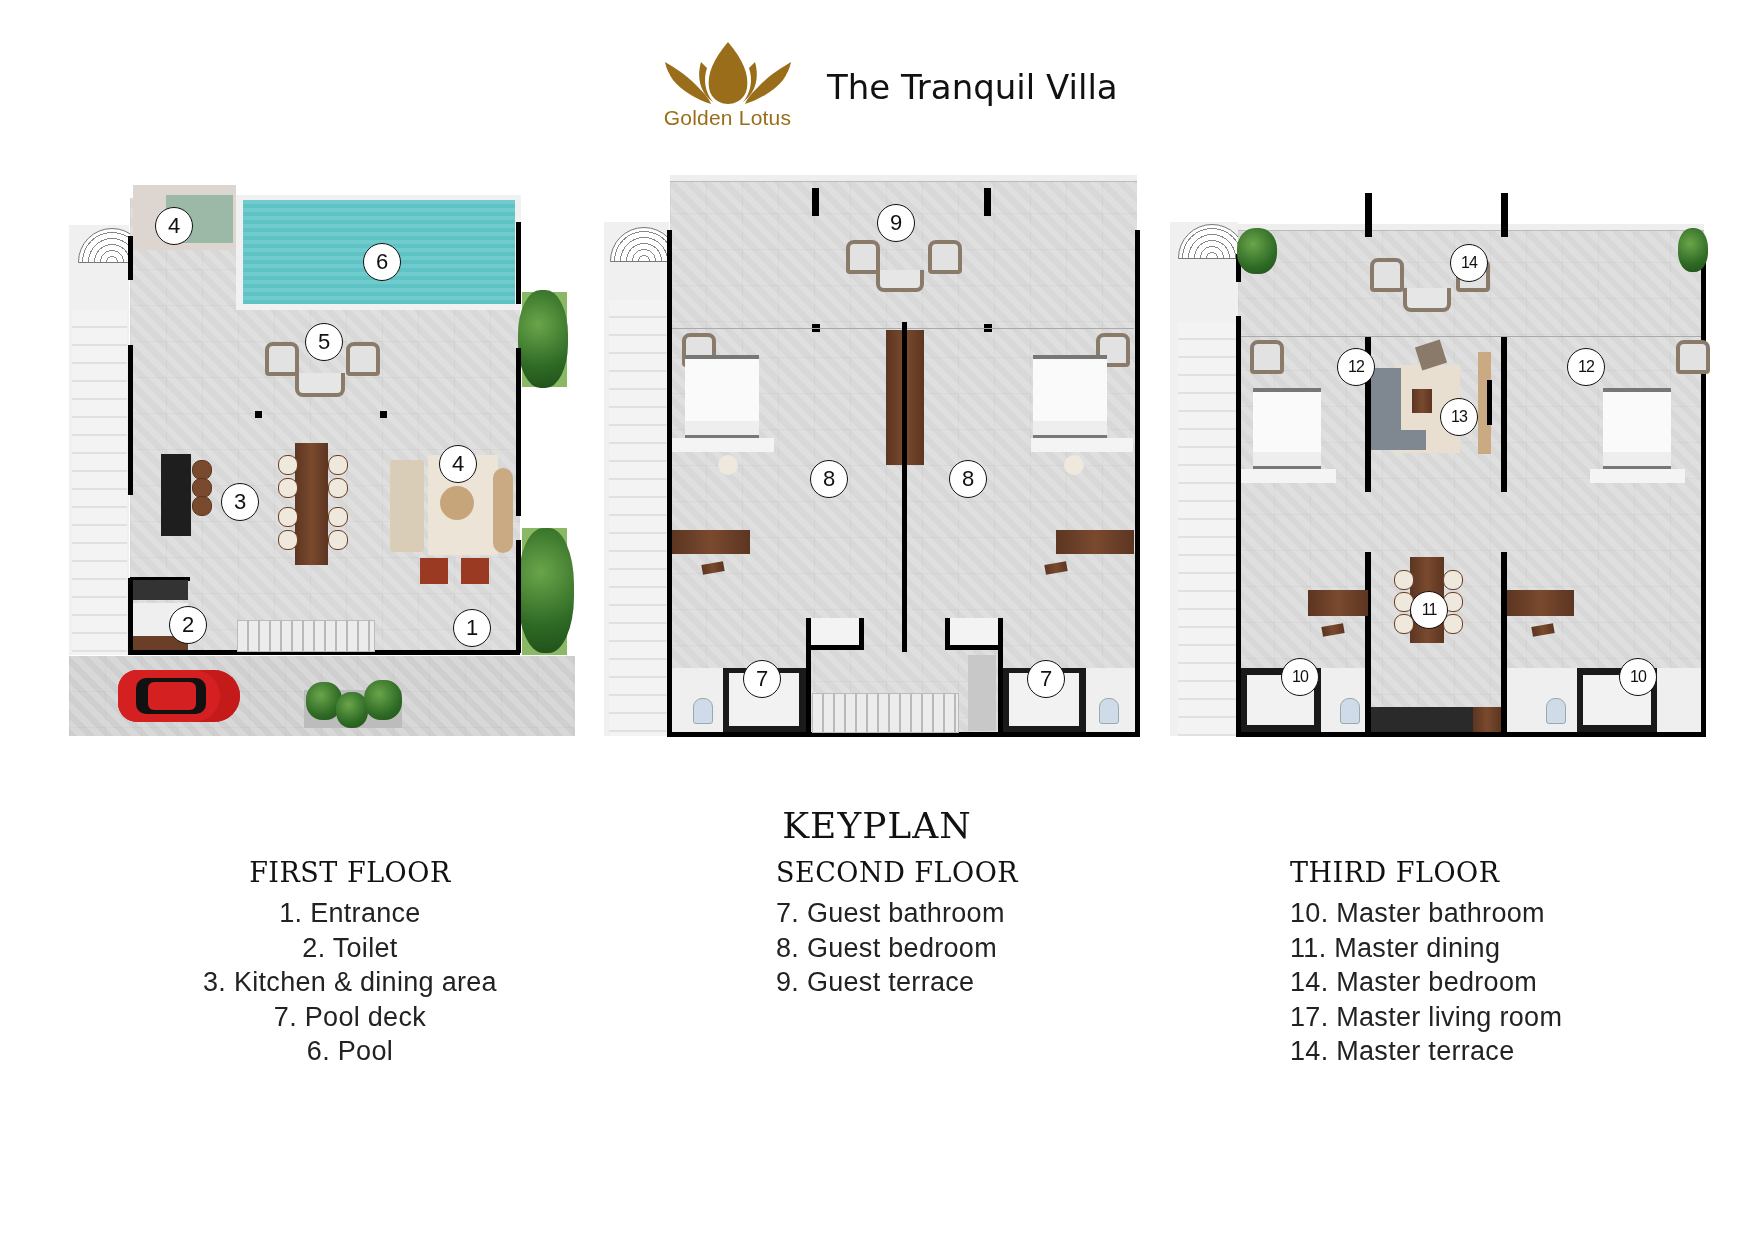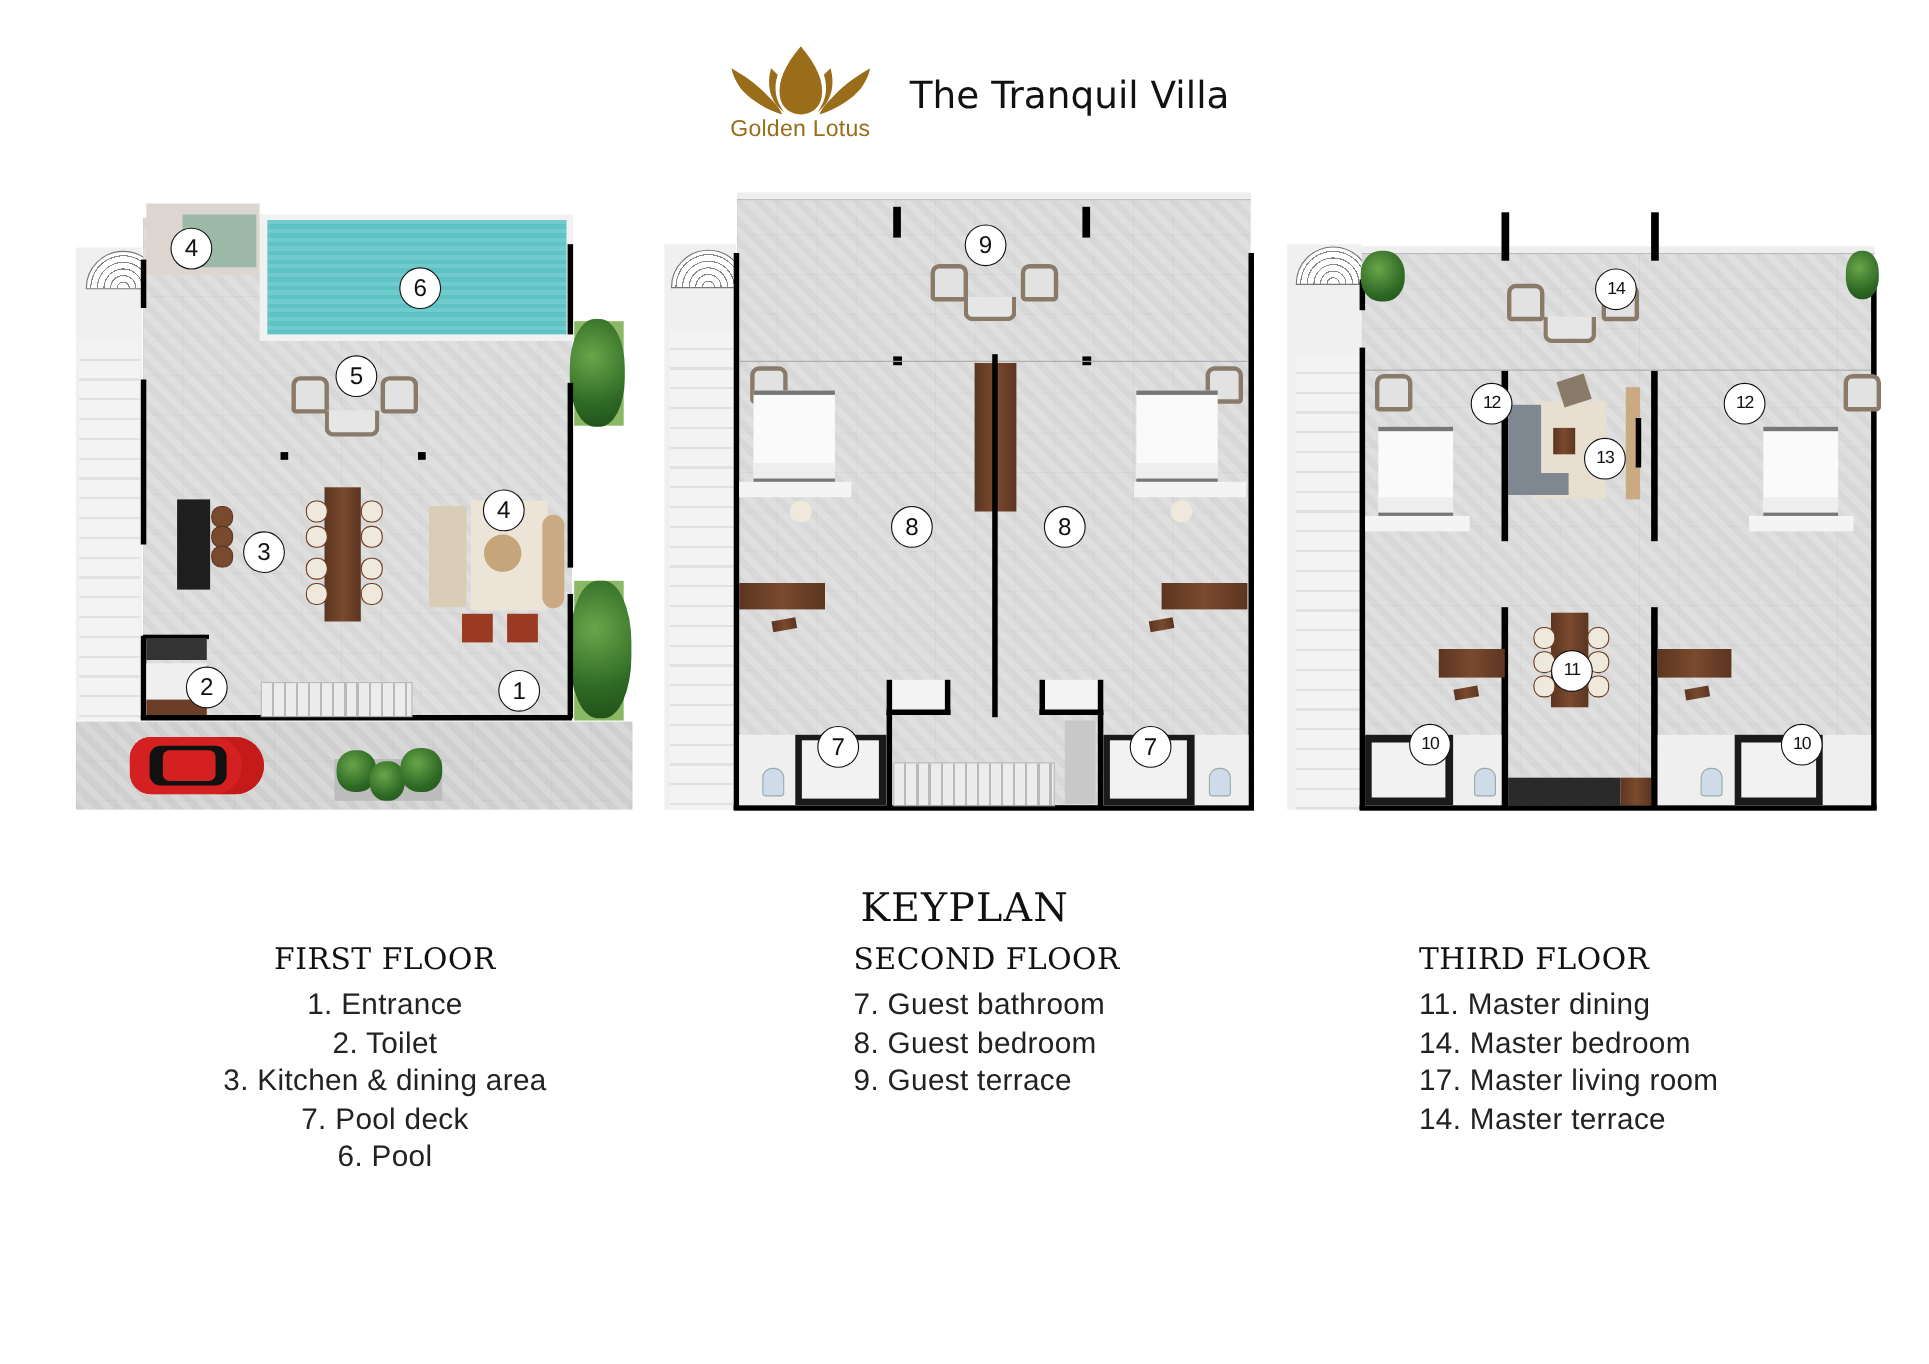--- a/index.html
+++ b/index.html
@@ -287,17 +287,18 @@
 
 <div class="col" style="left:776px;">
   <div class="col-head">SECOND FLOOR</div>
   <div class="col-item">7. Guest bathroom</div>
   <div class="col-item">8. Guest bedroom</div>
   <div class="col-item">9. Guest terrace</div>
 </div>
 
 <div class="col" style="left:1260px;margin-left:30px;">
   <div class="col-head">THIRD FLOOR</div>
+  <div class="col-item">10. Master bathroom</div>
   <div class="col-item">11. Master dining</div>
   <div class="col-item">14. Master bedroom</div>
   <div class="col-item">17. Master living room</div>
   <div class="col-item">14. Master terrace</div>
 </div>
 
 </body></html>

